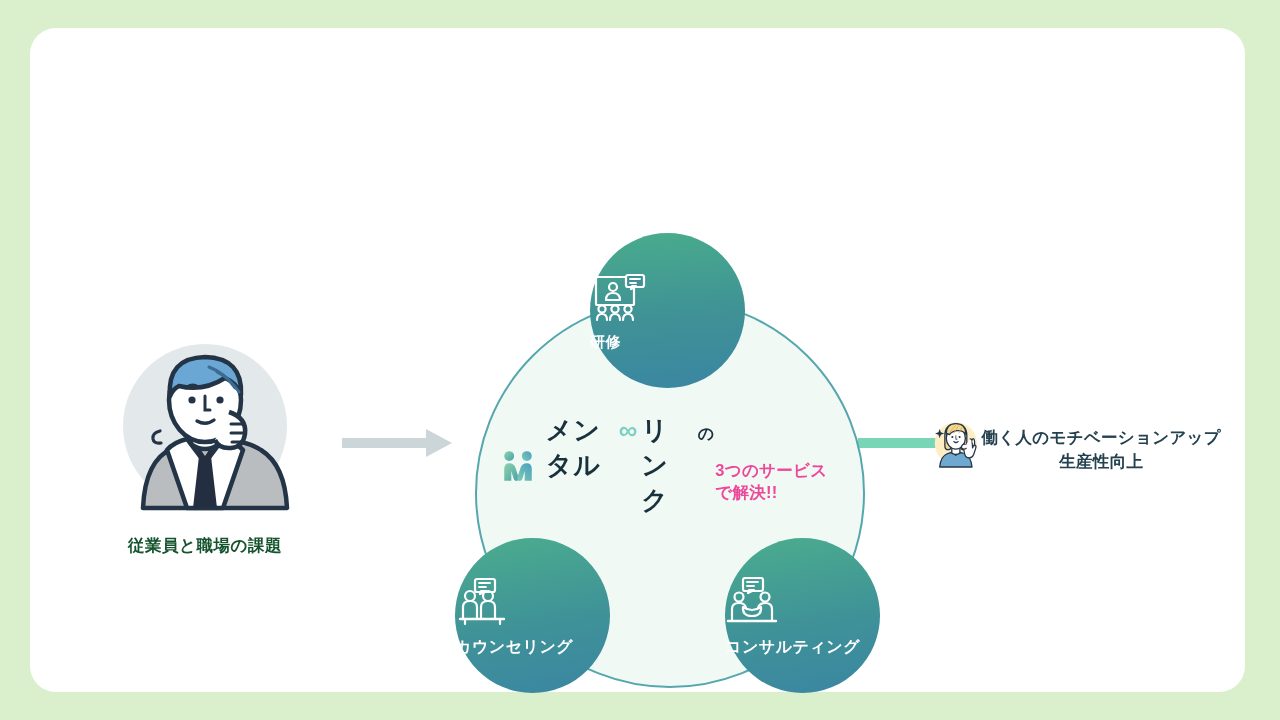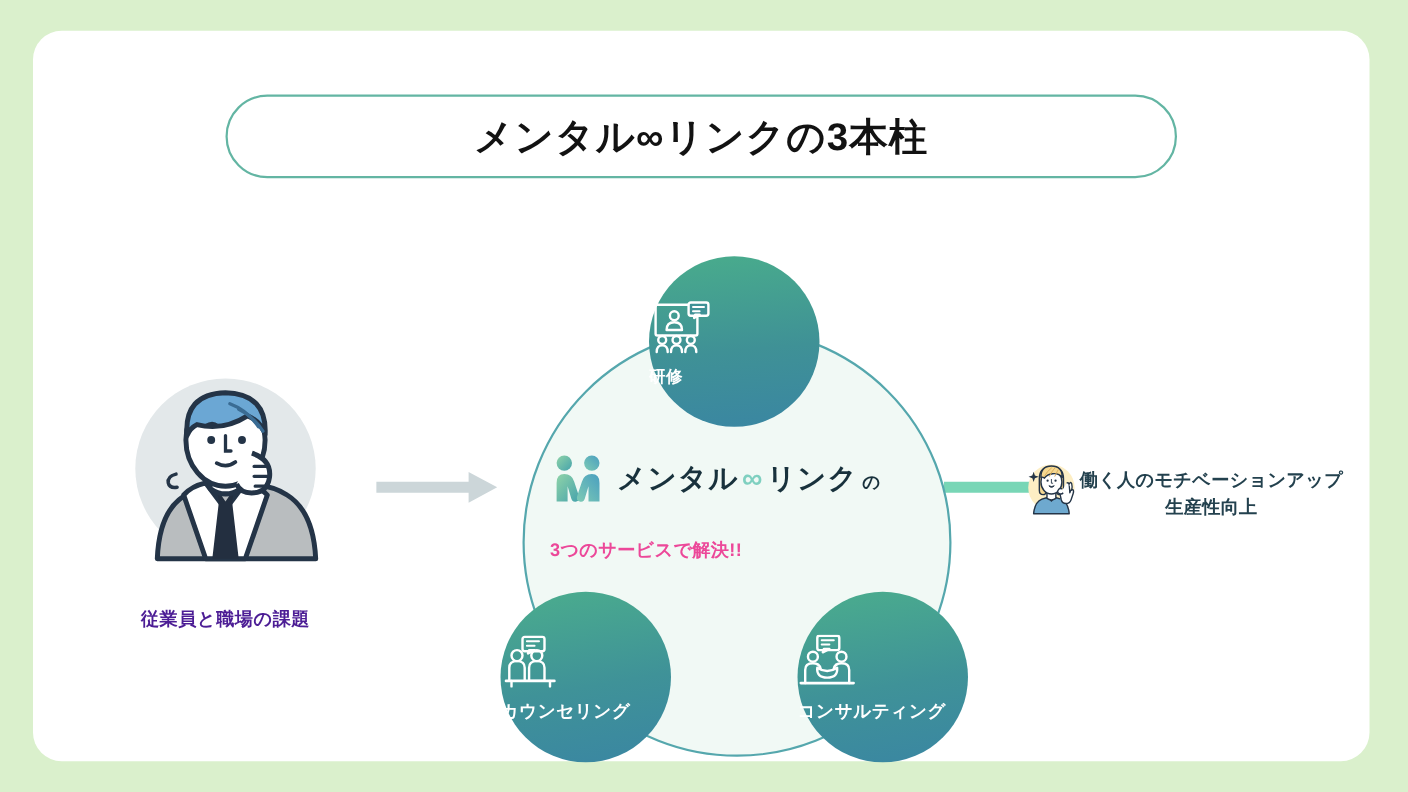--- a/index.html
+++ b/index.html
@@ -36,23 +36,23 @@
 
   
   #left-block {
     position:absolute;
     left:60px; top:310px;
     width:230px;
     display:flex; flex-direction:column; align-items:center;
   }
   #left-illus { width:185px; height:185px; }
   #left-caption {
-    margin-top:29px;
+    margin-top:12px;
     font-size:16.5px; font-weight:bold;
-    color:#4c1d95; white-space:nowrap;
+    color:#14532d; white-space:nowrap;
     letter-spacing:.5px;
   }
 
   
   #arrow-left  { position:absolute; left:312px; top:398px; }
   #arrow-right { position:absolute; left:828px; top:398px; }
 
   
   #center {
     position:absolute;
@@ -64,21 +64,21 @@
     left:20px; top:85px;
     width:390px; height:390px;
     border-radius:50%;
     border:2.5px solid #55a7ad;
     background:#f1f9f5;
   }
   #center-logo {
     position:absolute;
     left:45px; top:200px;
     width:340px;
-    display:flex; flex-direction:column; align-items:flex-start;
+    display:flex; flex-direction:row; align-items:center;
   }
   #logo-row { display:flex; align-items:center; gap:9px; }
   #logo-word {
     font-size:26px; font-weight:bold;
     color:#18313c; letter-spacing:1px;
     display:flex; align-items:baseline;
   }
   #logo-infinity { color:#7fd0c0; font-size:26px; padding:0 3px; }
   #logo-no { font-size:16px; padding-left:4px; }
   #center-sub {
@@ -115,23 +115,20 @@
     font-size:16.5px; font-weight:bold;
     color:#23414e; line-height:1.45; letter-spacing:.3px;
     white-space:nowrap;
   }
 </style>
 </head>
 <body>
 
 <div id="card">
 
-  <div id="title-pill">
-    <div id="title-text">メンタル∞リンクの3本柱</div>
-  </div>
 
   <div id="left-block">
     <svg id="left-illus" viewBox="0 0 185 185">
       <circle cx="92" cy="88" r="82" fill="#e3e8ea"></circle>
       <path d="M30 170 q2-48 30-60 q14-7 32-8 l24 0 q20 2 32 10 q24 15 26 58 z" fill="#b9bdbf" stroke="#243447" stroke-width="4.5" stroke-linejoin="round"></path>
       <path d="M74 101 l18 24 l18-24 q14 4 20 11 l-20 58 h-36 l-20-58 q7-8 20-11z" fill="#ffffff" stroke="#243447" stroke-width="4.5" stroke-linejoin="round"></path>
       <path d="M84 106 l8 12 l8-12 l-2 12 l6 52 h-24 l6-52z" fill="#232f40"></path>
       <path d="M78 80 h28 v26 q-14 10 -28 0z" fill="#ffffff" stroke="#243447" stroke-width="4.5" stroke-linejoin="round"></path>
       <ellipse cx="92" cy="62" rx="36" ry="42" fill="#ffffff" stroke="#243447" stroke-width="4.5"></ellipse>
       <path d="M57 58 q-3-38 35-39 q38 1 36 38 q-4-12 -16-17 q-22 14 -46 8 q-6 3 -9 10z" fill="#6ba7d4" stroke="#243447" stroke-width="4.5" stroke-linejoin="round"></path>

